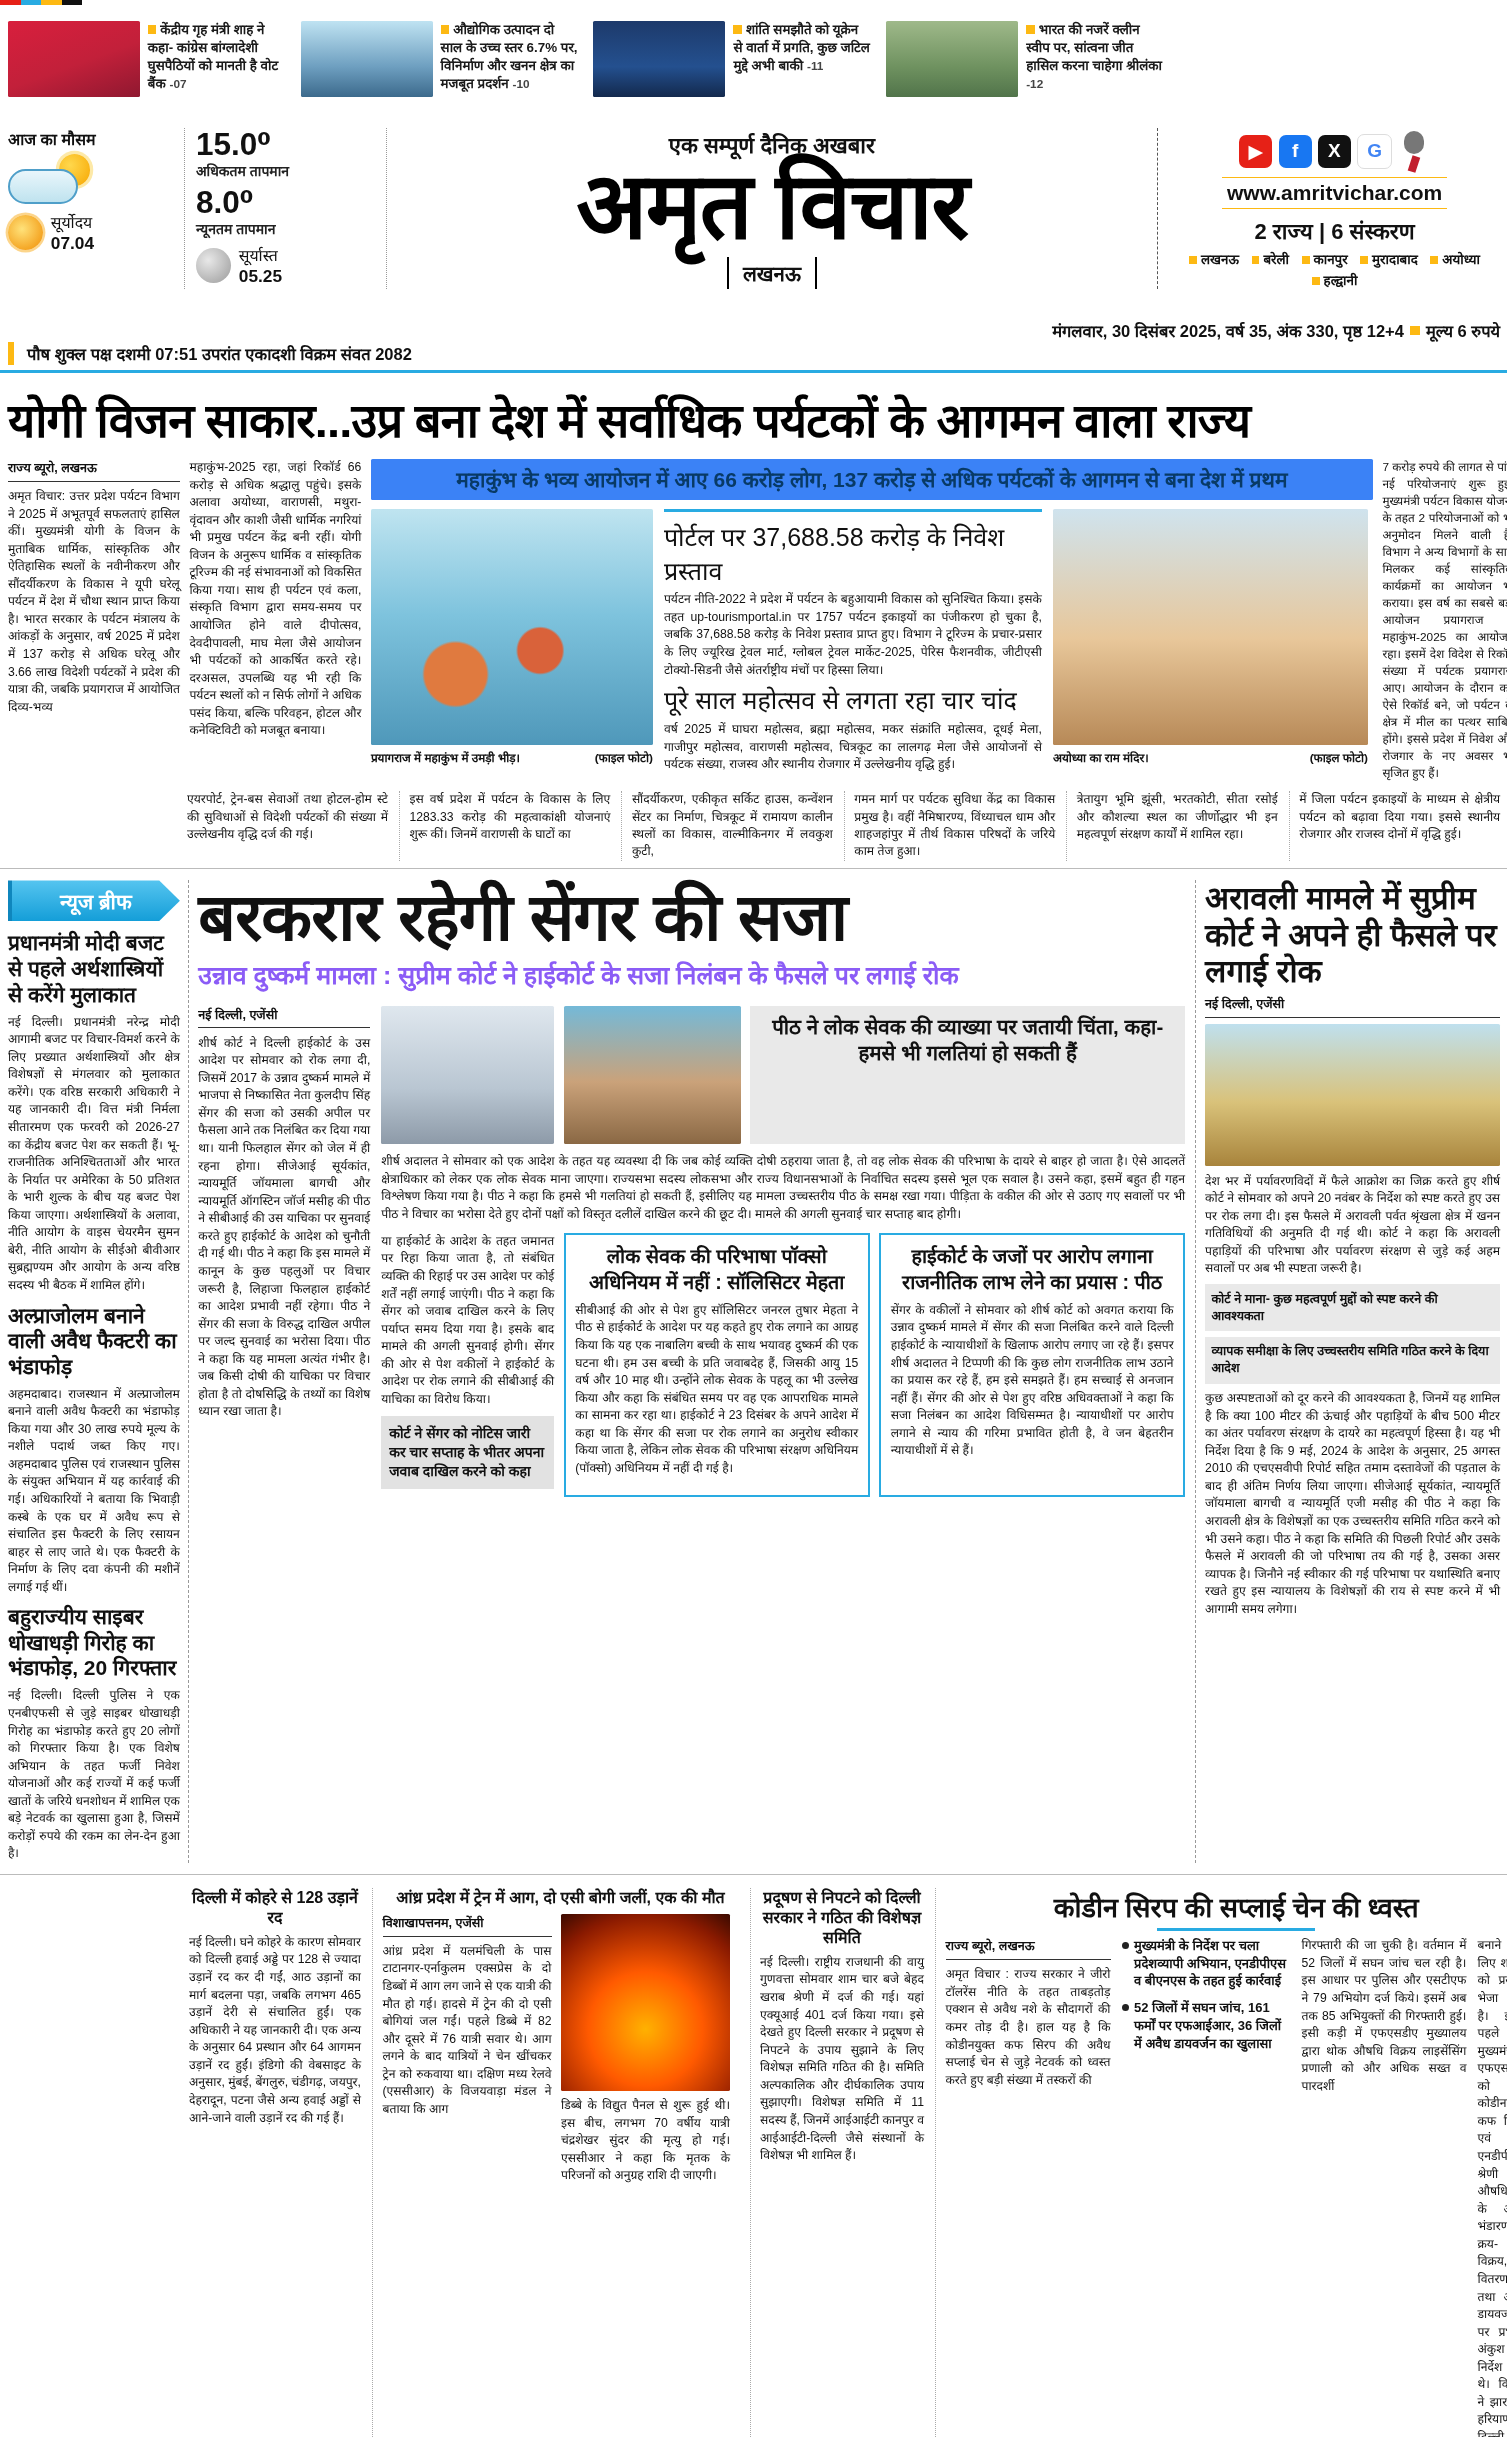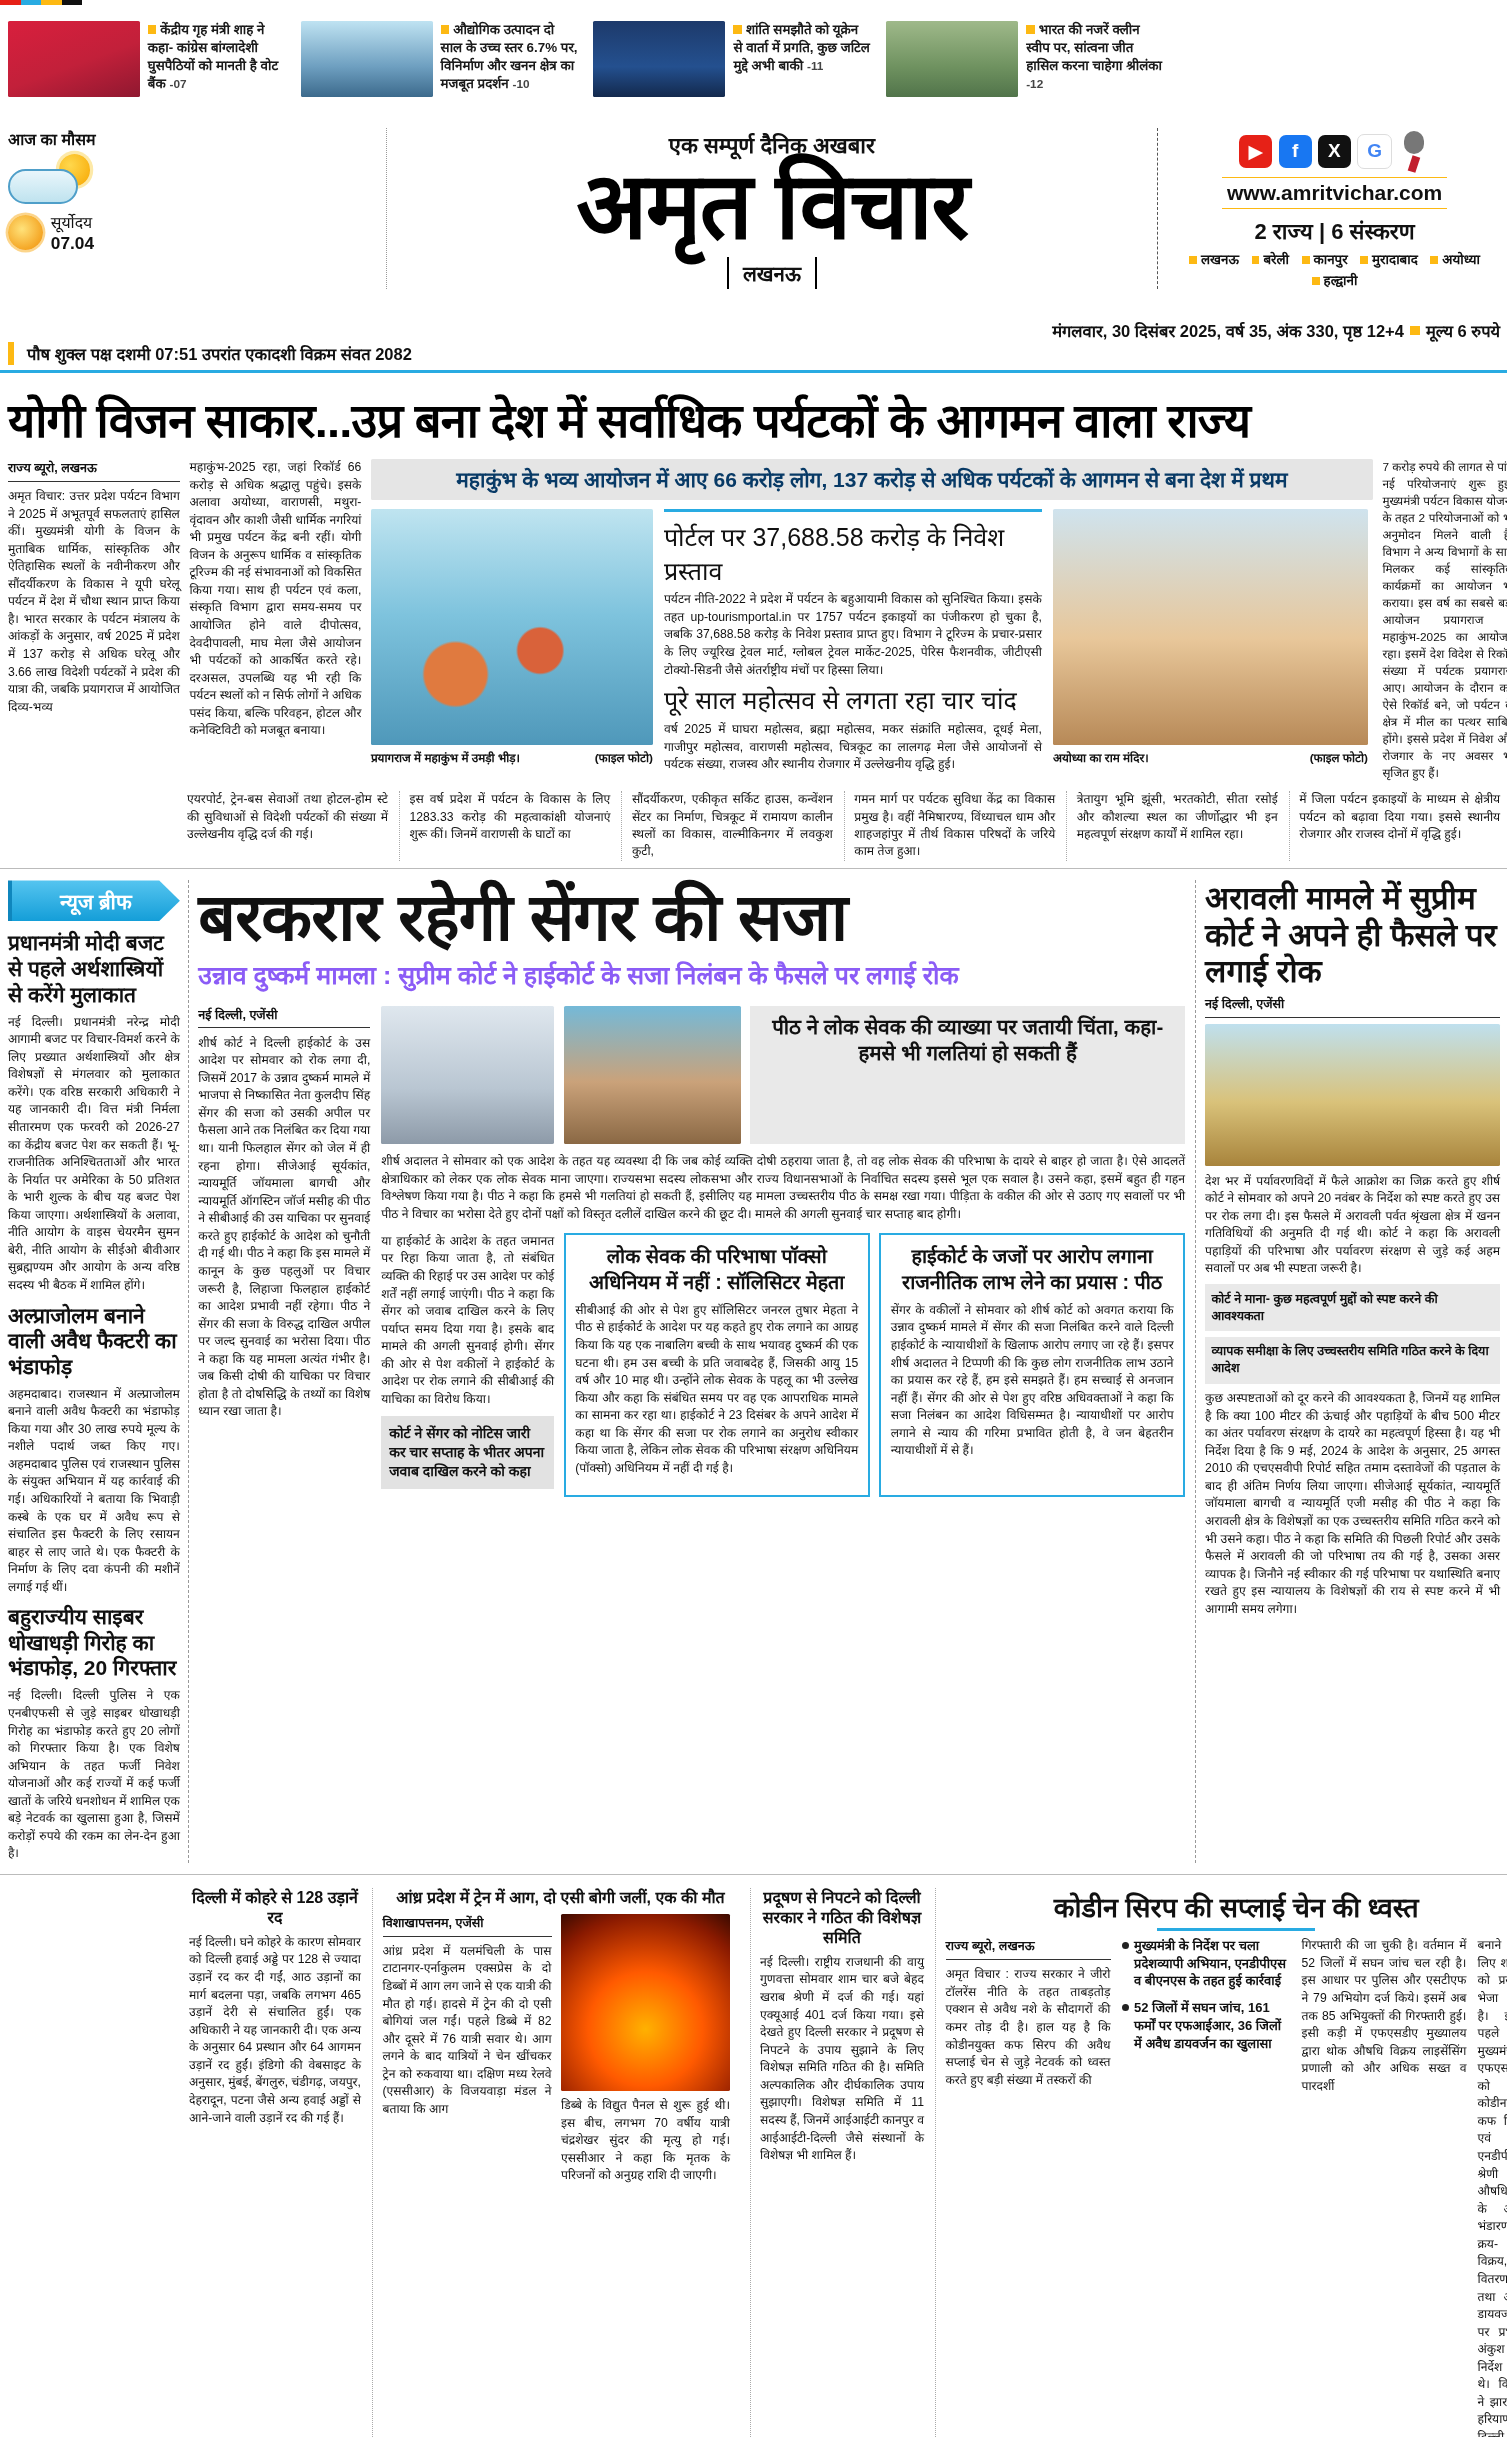--- a/index.html
+++ b/index.html
@@ -55,21 +55,21 @@
   .datebar .left{font-weight:800;font-size:16.5px;border-left:6.3px solid #fdb913;padding-left:13px;margin-top:47px;}
   .datebar .right{font-weight:800;font-size:16.5px;display:flex;align-items:center;gap:6.3px;}
   .datebar .right i{display:inline-block;width:9.5px;height:9.5px;background:#fdb913;}
   
   .leadline{font-weight:800;font-size:47px;letter-spacing:-0.8px;padding:14px 7.9px 7.9px 7.9px;color:#000;}
   .leadrow{display:flex;gap:9.5px;padding:0 7.9px;}
   .ncol{width:172px;flex:none;}
   .byline{font-weight:800;font-size:12.6px;padding-bottom:4.7px;border-bottom:1.6px solid #333;margin-bottom:6.3px;display:block;}
   .body{font-size:12.2px;line-height:1.44;text-align:justify;}
   .leadcenter{width:1002px;flex:none;}
-  .banner{background:#e5e5e5;color:#083a66;font-weight:800;font-size:21px;text-align:center;
+  .banner{background:#3b82f6;color:#083a66;font-weight:800;font-size:21px;text-align:center;
      padding:6.3px 4.7px;border-radius:1.6px;}
   .leadmedia{display:flex;gap:11px;margin-top:9.5px;}
   .mediaph{border-radius:1.6px;}
   .cap{font-weight:700;font-size:11.8px;padding-top:3.9px;display:flex;justify-content:space-between;}
   .midboxes{width:378px;flex:none;}
   .midboxes .rule{height:3.2px;background:#29abe2;margin-bottom:6.3px;}
   .boxtitle{font-weight:400;font-size:25px;margin:3.2px 0 4.7px 0;}
   .leadright{width:132px;flex:none;}
   .leadbottom{display:flex;gap:11px;padding:9.5px 7.9px 7.9px 187px;border-bottom:0.8px solid #bbb;}
   .leadbottom .c{flex:1;font-size:12.2px;line-height:1.42;text-align:justify;border-left:0.8px dotted #aaa;padding-left:9.5px;}
@@ -159,20 +159,31 @@
               <div class="sun"></div>
               <div class="cloud"></div>
             </div>
           <div class="sunrow">
             <div class="orb sunrise"></div>
             <div><div>सूर्योदय</div>
             <b>07.04</b></div>
           </div>
         </div>
       </div>
+      <div class="wtemps">
+        <div class="big">15.0⁰</div>
+        <div class="lab">अधिकतम तापमान</div>
+        <div class="big">8.0⁰</div>
+        <div class="lab">न्यूनतम तापमान</div>
+        <div class="sunrow">
+          <div class="orb moon"></div>
+          <div><div>सूर्यास्त</div>
+          <b>05.25</b></div>
+        </div>
+      </div>
     </div>
 
     <div class="mastcenter">
       <div class="tagline">एक सम्पूर्ण दैनिक अखबार</div>
       <div class="logo">अमृत विचार</div>
       <div class="citybadge">लखनऊ</div>
     </div>
 
     <div class="mastright">
       <div class="socialrow">

